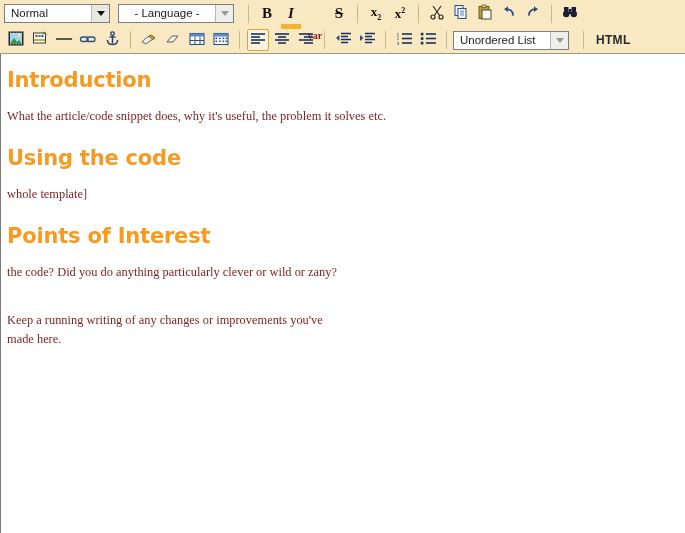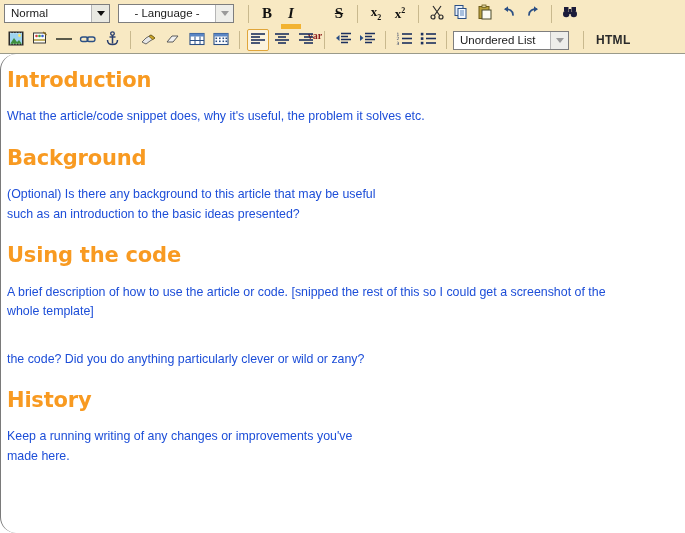--- a/index.html
+++ b/index.html
@@ -139,38 +139,37 @@
   .sel-arrow.dim  { background: #eeeeea; }
 
   
   .content {
     flex: 1 1 auto;
     background: #ffffff;
     border-left: 1px solid #7a7a7a;
     padding: 12px 6px 0 6px;
     box-sizing: border-box;
     overflow: hidden;
-    border-radius: 16px;
   }
   .content h2 {
     margin: 0 0 2px 0;
     padding: 0;
     font-family: "DejaVu Sans", sans-serif;
     font-size: 21px;
     font-weight: bold;
     color: #f89a21;
     letter-spacing: -0.2px;
     line-height: 1.35;
   }
   .content p {
     margin: 0;
     padding: 0;
-    font-family: Liberation Sans, sans-serif;
+    font-family: Liberation Serif, serif;
     font-size: 12.4px;
-    color: #1d4ed8;
+    color: #7f1d1d;
     line-height: 19.5px;
   }
   .sec { margin-bottom: 17px; }
   .sec .gap { height: 11px; }
 </style>
 </head>
 <body>
 
 <div class="editor">
 
@@ -509,40 +508,33 @@
   </div>
 
   <div class="content">
 
     <div class="sec">
       <h2>Introduction</h2>
       <div class="gap"></div>
       <p>What the article/code snippet does, why it's useful, the problem it solves etc.</p>
     </div>
 
-    <div class="sec">
-      <h2>Background</h2>
-      <div class="gap"></div>
-      <p>(Optional) Is there any background to this article that may be useful</p>
-      <p>such as an introduction to the basic ideas presented?</p>
-    </div>
 
     <div class="sec">
       <h2>Using the code</h2>
       <div class="gap"></div>
-      <p>A brief description of how to use the article or code.  [snipped the rest of this so I could get a screenshot of the</p>
       <p>whole template]</p>
     </div>
 
     <div class="sec">
+      <h2>Points of Interest</h2>
       <div class="gap"></div>
       <p>the code? Did you do anything particularly clever or wild or zany?</p>
     </div>
 
     <div class="sec">
-      <h2>History</h2>
       <div class="gap"></div>
       <p>Keep a running writing of any changes or improvements you've</p>
       <p>made here.</p>
     </div>
 
   </div>
 </div>
 
 </body></html>

